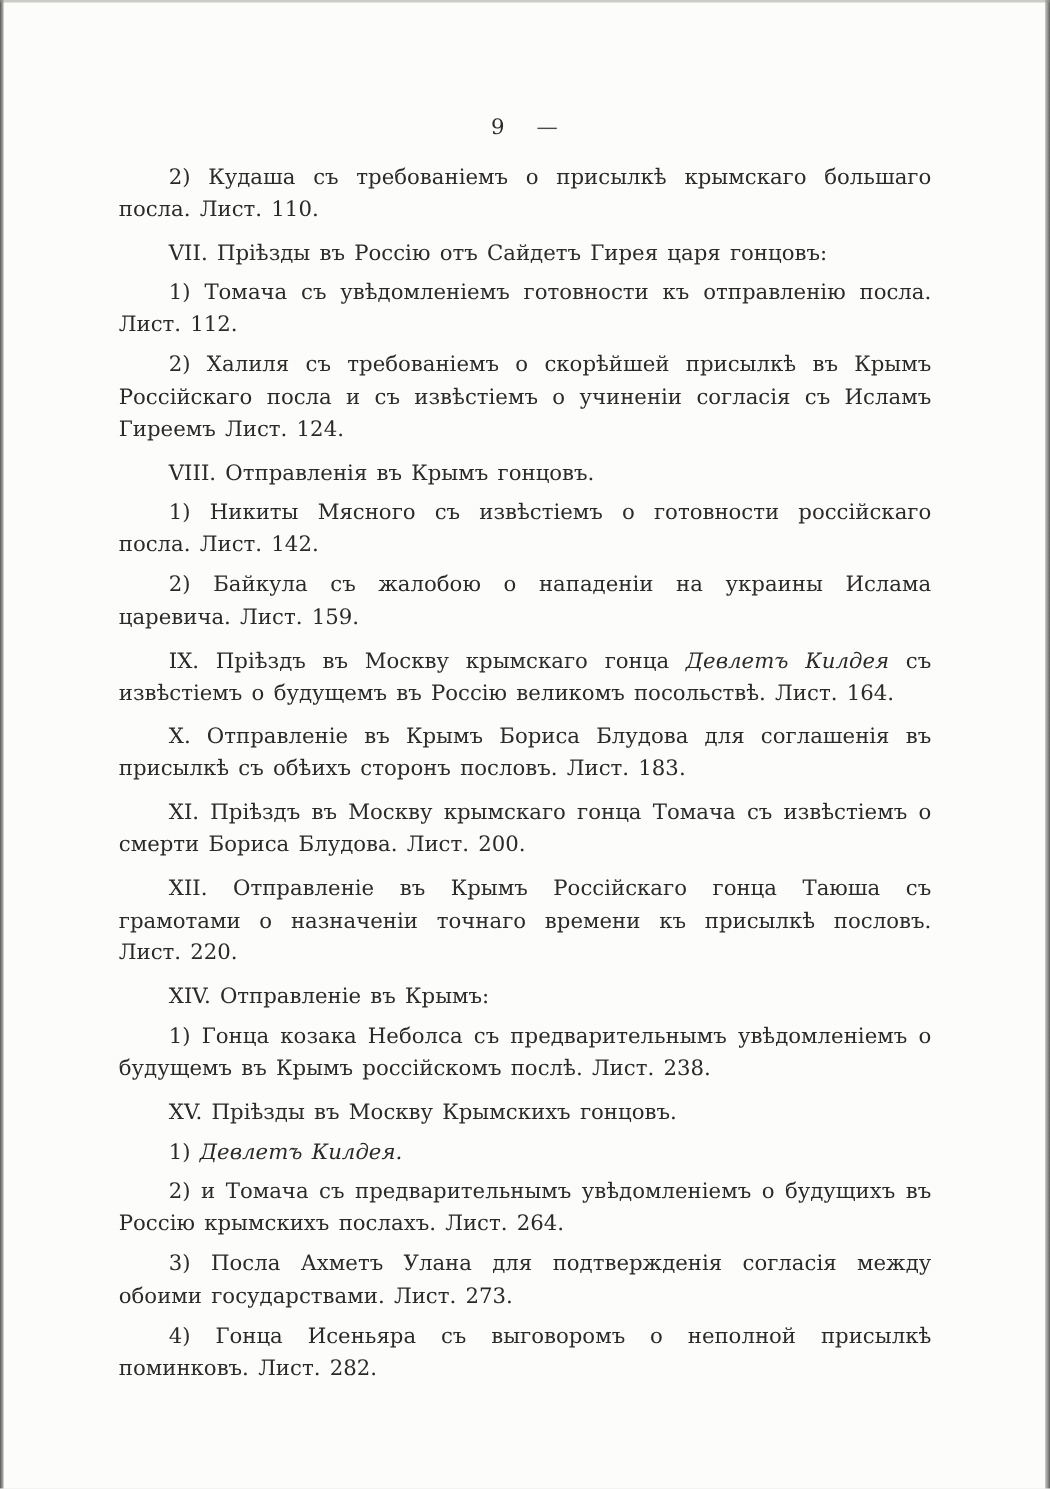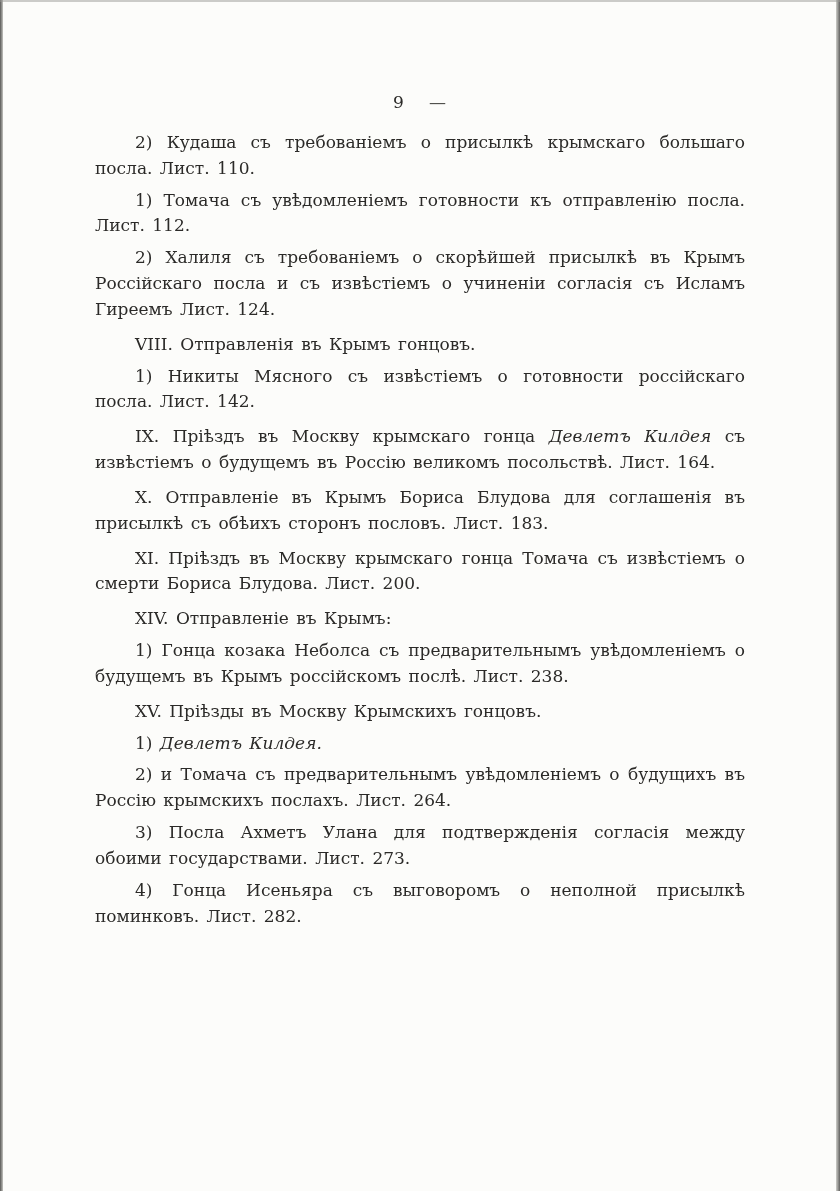--- a/index.html
+++ b/index.html
@@ -86,27 +86,30 @@
   <div class="edge-right"></div>
   <div class="edge-top"></div>
 
   <div class="page-header">
     <span class="page-number">9</span>
     <span class="page-dash">—</span>
   </div>
 
   <div class="toc">
       <p class="para"><span>2) Кудаша съ требованіемъ о присылкѣ крымскаго большаго посла. Лист. 110.</span></p>
+      <p class="para heading"><span>VII. Пріѣзды въ Россію отъ Сайдетъ Гирея царя гонцовъ:</span></p>
       <p class="para"><span>1) Томача съ увѣдомленіемъ готовности къ отправленію посла. Лист. 112.</span></p>
       <p class="para"><span>2) Халиля съ требованіемъ о скорѣйшей присылкѣ въ Крымъ Россійскаго посла и съ извѣстіемъ о учиненіи согласія съ Исламъ Гиреемъ Лист. 124.</span></p>
       <p class="para heading"><span>VIII. Отправленія въ Крымъ гонцовъ.</span></p>
       <p class="para"><span>1) Никиты Мясного съ извѣстіемъ о готовности россійскаго посла. Лист. 142.</span></p>
+      <p class="para"><span>2) Байкула съ жалобою о нападеніи на украины Ислама царевича. Лист. 159.</span></p>
       <p class="para heading"><span>IX. Пріѣздъ въ Москву крымскаго гонца </span><span class="seg-bold-italic">Девлетъ Килдея</span><span> съ извѣстіемъ о будущемъ въ Россію великомъ посольствѣ. Лист. 164.</span></p>
       <p class="para heading"><span>X. Отправленіе въ Крымъ Бориса Блудова для соглашенія въ присылкѣ съ обѣихъ сторонъ пословъ. Лист. 183.</span></p>
       <p class="para heading"><span>XI. Пріѣздъ въ Москву крымскаго гонца Томача съ извѣстіемъ о смерти Бориса Блудова. Лист. 200.</span></p>
+      <p class="para heading"><span>XII. Отправленіе въ Крымъ Россійскаго гонца Таюша съ грамотами о назначеніи точнаго времени къ присылкѣ пословъ. Лист. 220.</span></p>
       <p class="para heading"><span>XIV. Отправленіе въ Крымъ:</span></p>
       <p class="para"><span>1) Гонца козака Неболса съ предварительнымъ увѣдомленіемъ о будущемъ въ Крымъ россійскомъ послѣ. Лист. 238.</span></p>
       <p class="para heading"><span>XV. Пріѣзды въ Москву Крымскихъ гонцовъ.</span></p>
       <p class="para"><span>1) </span><span class="seg-bold-italic">Девлетъ Килдея.</span></p>
       <p class="para"><span>2) и Томача съ предварительнымъ увѣдомленіемъ о будущихъ въ Россію крымскихъ послахъ. Лист. 264.</span></p>
       <p class="para"><span>3) Посла Ахметъ Улана для подтвержденія согласія между обоими государствами. Лист. 273.</span></p>
       <p class="para"><span>4) Гонца Исеньяра съ выговоромъ о неполной присылкѣ поминковъ. Лист. 282.</span></p>
     </div>
 </div>
 

